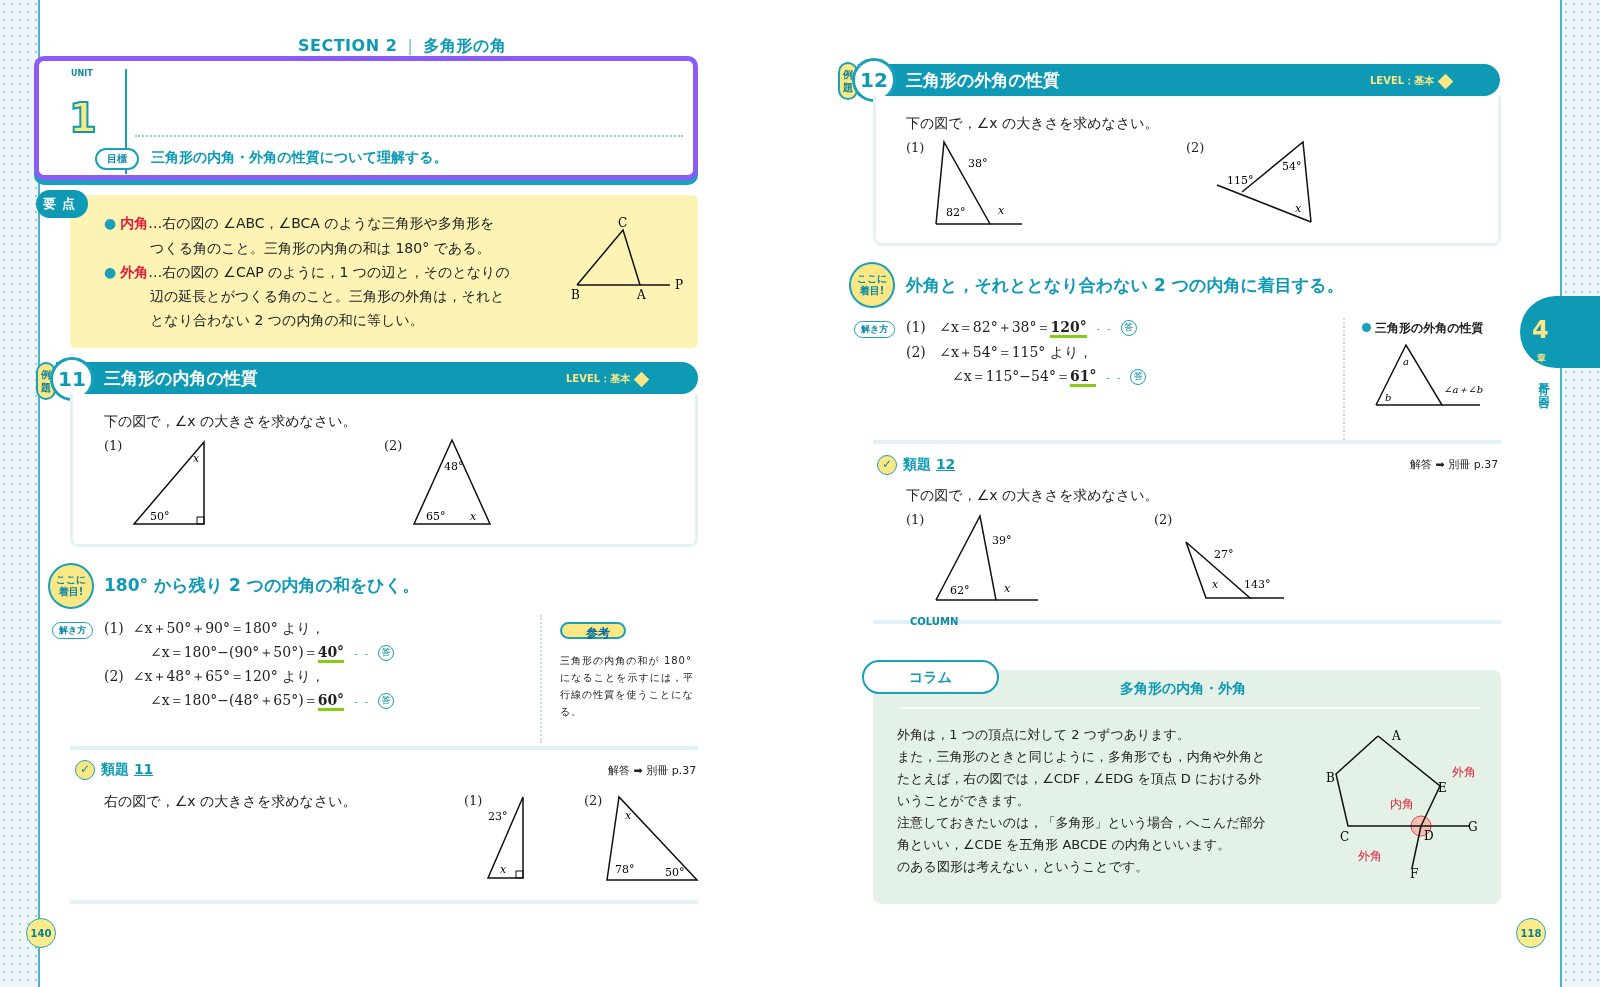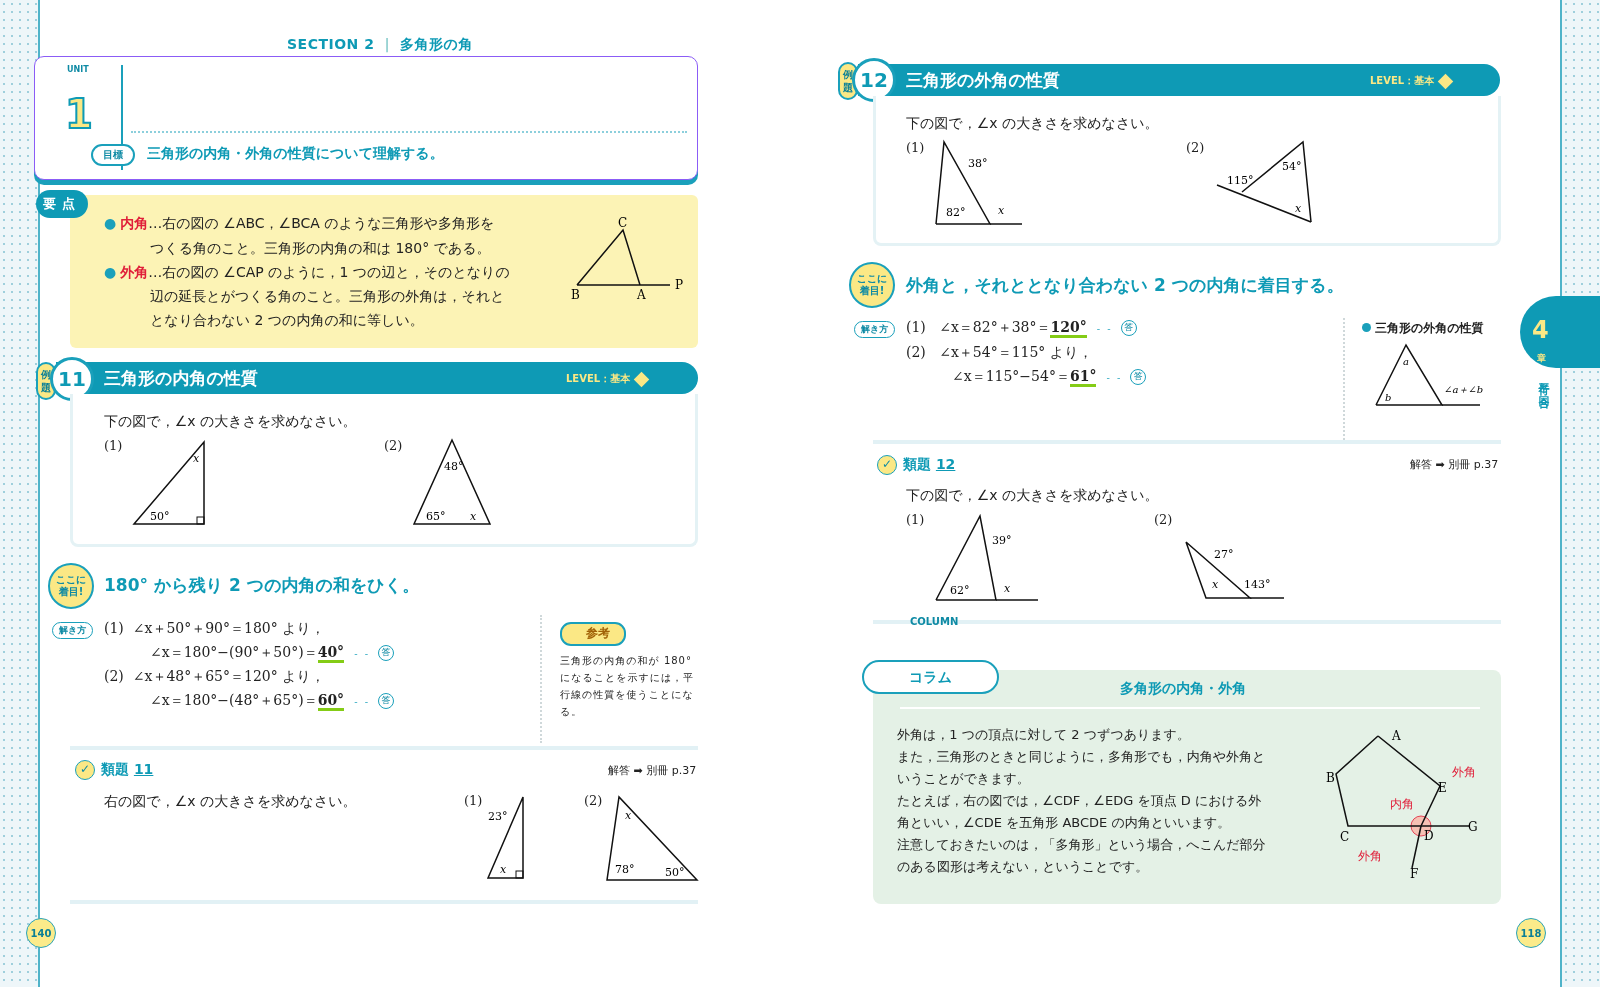--- a/index.html
+++ b/index.html
@@ -2,24 +2,24 @@
 <html><head>
 <meta charset="utf-8">
 <style>
 *{box-sizing:border-box;margin:0;padding:0}
 body{width:1600px;height:987px;background:#fff;position:relative;overflow:hidden;font-family:"DejaVu Sans",sans-serif;color:#222}
 .margin-strip{position:absolute;top:0;bottom:0;width:40px;background-color:#eef6f9;background-image:radial-gradient(#9fcfdc 1px,transparent 1.3px);background-size:8px 8px}
 .margin-strip.left{left:0;border-right:2px solid #4fb3c9}
 .margin-strip.right{right:0;border-left:2px solid #4fb3c9}
 .page-num{position:absolute;width:30px;height:30px;border-radius:50%;background:#fbeb8a;border:1.5px solid #2aa3ba;color:#0a7f96;font-size:10px;font-weight:bold;display:flex;align-items:center;justify-content:center}
 
-.section-label{position:absolute;left:287px;top:36px;font-size:14px;font-weight:bold;color:#0e9ab5;letter-spacing:.5px}
+.section-label{position:absolute;left:298px;top:36px;font-size:16px;font-weight:bold;color:#0e9ab5;letter-spacing:.5px}
 .section-label .sep{margin:0 10px;color:#8cc}
 
-.unit-box{position:absolute;left:34px;top:56px;width:664px;height:124px;border:1px solid #8b5cf6;border-radius:10px;box-shadow:0 5px 0 #1aa0bb;background:#fff}
+.unit-box{position:absolute;left:34px;top:56px;width:664px;height:124px;border:5px solid #8b5cf6;border-radius:10px;box-shadow:0 5px 0 #1aa0bb;background:#fff}
 .unit-label{position:absolute;left:32px;top:8px;font-size:8px;font-weight:bold;color:#0e8aa4}
 .unit-num{position:absolute;left:30px;top:34px;font-size:40px;font-weight:bold;color:#fbe885;-webkit-text-stroke:2px #0e9ab5}
 .unit-divider{position:absolute;left:86px;top:8px;width:2px;height:105px;background:#1aa0bb}
 .unit-title{position:absolute;left:110px;top:22px;font-size:31px;font-weight:bold;color:#0e9ab5;letter-spacing:1px}
 .unit-dots{position:absolute;left:96px;right:10px;top:74px;border-top:2px dotted #8ccfdc}
 .goal-pill{position:absolute;left:56px;top:87px;padding:2px 10px;border:2px solid #1aa0bb;border-radius:12px;font-size:10px;color:#0e8aa4;background:#fff;font-weight:bold}
 .goal-text{position:absolute;left:112px;top:88px;font-size:14px;font-weight:bold;color:#0e9ab5}
 
 .point-box{position:absolute;left:70px;top:195px;width:628px;height:153px;background:#fcf3b5;border-radius:6px}
 .point-badge{position:absolute;left:36px;top:190px;width:52px;height:28px;border-radius:14px;background:#0e9ab5;color:#fff;font-size:13px;font-weight:bold;display:flex;align-items:center;justify-content:center;letter-spacing:6px}
@@ -38,21 +38,21 @@
 .q-num{position:absolute;font-size:13px;font-family:"DejaVu Serif",serif}
 
 .focus-badge{position:absolute;width:46px;height:46px;border-radius:50%;background:#fbe885;border:2px solid #1aa0bb;color:#0e8aa4;font-size:10px;font-weight:bold;display:flex;flex-direction:column;align-items:center;justify-content:center;line-height:12px}
 .focus-text{position:absolute;font-size:17px;font-weight:bold;color:#0e9ab5}
 .sol-pill{position:absolute;padding:1px 6px;border:1.5px solid #1aa0bb;border-radius:10px;font-size:9px;font-weight:bold;color:#0e8aa4}
 .sol-line{position:absolute;font-size:14px;font-family:"DejaVu Serif",serif;white-space:nowrap}
 .ans{font-weight:bold;border-bottom:3px solid #84cc16}
 .ans-mark{display:inline-block;width:16px;height:16px;border-radius:50%;border:1.5px solid #1aa0bb;color:#0e8aa4;font-size:9px;text-align:center;line-height:13px;margin-left:8px;vertical-align:middle;font-family:"DejaVu Sans",sans-serif}
 .dash{color:#1aa0bb;margin-left:10px;letter-spacing:2px;font-size:10px}
 .vdots{position:absolute;border-left:2px dotted #cfd8da}
-.ref-pill{position:absolute;left:560px;top:622px;width:66px;height:24px;border-radius:11px;background:#fbe885;border:2px solid #1aa0bb;color:#a16207;font-weight:bold;font-size:12px;padding-left:24px;line-height:18px}
+.ref-pill{position:absolute;left:560px;top:622px;width:66px;height:17px;border-radius:11px;background:#fbe885;border:2px solid #1aa0bb;color:#0369a1;font-weight:bold;font-size:12px;padding-left:24px;line-height:18px}
 .ref-text{position:absolute;left:560px;top:652px;width:140px;font-size:10px;line-height:17px;letter-spacing:1px}
 .hr{position:absolute;height:4px;background:#e2f1f5}
 .sim-title{position:absolute;font-size:14px;font-weight:bold;color:#0e9ab5}
 .sim-title u{text-decoration:underline}
 .check{display:inline-block;width:20px;height:20px;border-radius:50%;background:#fbe885;border:1.5px solid #1aa0bb;color:#0e8aa4;text-align:center;font-size:12px;line-height:17px;margin-right:6px;vertical-align:middle}
 .ans-ref{position:absolute;font-size:11px}
 
 .prop-title{position:absolute;left:1362px;top:320px;font-size:12px;font-weight:bold}
 .prop-title .dot{display:inline-block;width:9px;height:9px;border-radius:50%;background:#1aa0bb;margin-right:4px}
 
@@ -236,24 +236,24 @@
 <div class="hr" style="left:873px;top:620px;width:628px"></div>
 
 <div class="col-box"></div>
 <div class="col-small">COLUMN</div>
 <div class="col-pill">コラム</div>
 <div class="col-title">多角形の内角・外角</div>
 <div class="col-rule"></div>
 <div class="col-text">
   <div>外角は，1 つの頂点に対して 2 つずつあります。</div>
   <div>また，三角形のときと同じように，多角形でも，内角や外角と</div>
+  <div>たとえば，右の図では，∠CDF，∠EDG を頂点 D における外</div>
   <div>いうことができます。</div>
-  <div>たとえば，右の図では，∠CDF，∠EDG を頂点 D における外</div>
+  <div>注意しておきたいのは，「多角形」という場合，へこんだ部分</div>
   <div>角といい，∠CDE を五角形 ABCDE の内角といいます。</div>
-  <div>注意しておきたいのは，「多角形」という場合，へこんだ部分</div>
   <div>のある図形は考えない，ということです。</div>
 </div>
 <svg style="left:1320px;top:728px" width="170" height="150">
   <circle cx="101" cy="98" r="10" fill="#f6c1b4" stroke="#e0203a" stroke-width=".8"></circle>
   <polyline points="58,8 120,58 101,98 28,98 16,46 58,8" fill="none" stroke="#111" stroke-width="1.5"></polyline>
   <line x1="101" y1="98" x2="150" y2="98" stroke="#111" stroke-width="1.5"></line>
   <line x1="101" y1="98" x2="92" y2="140" stroke="#111" stroke-width="1.5"></line>
   <text x="72" y="12" font-size="12">A</text>
   <text x="6" y="54" font-size="12">B</text>
   <text x="20" y="113" font-size="12">C</text>

